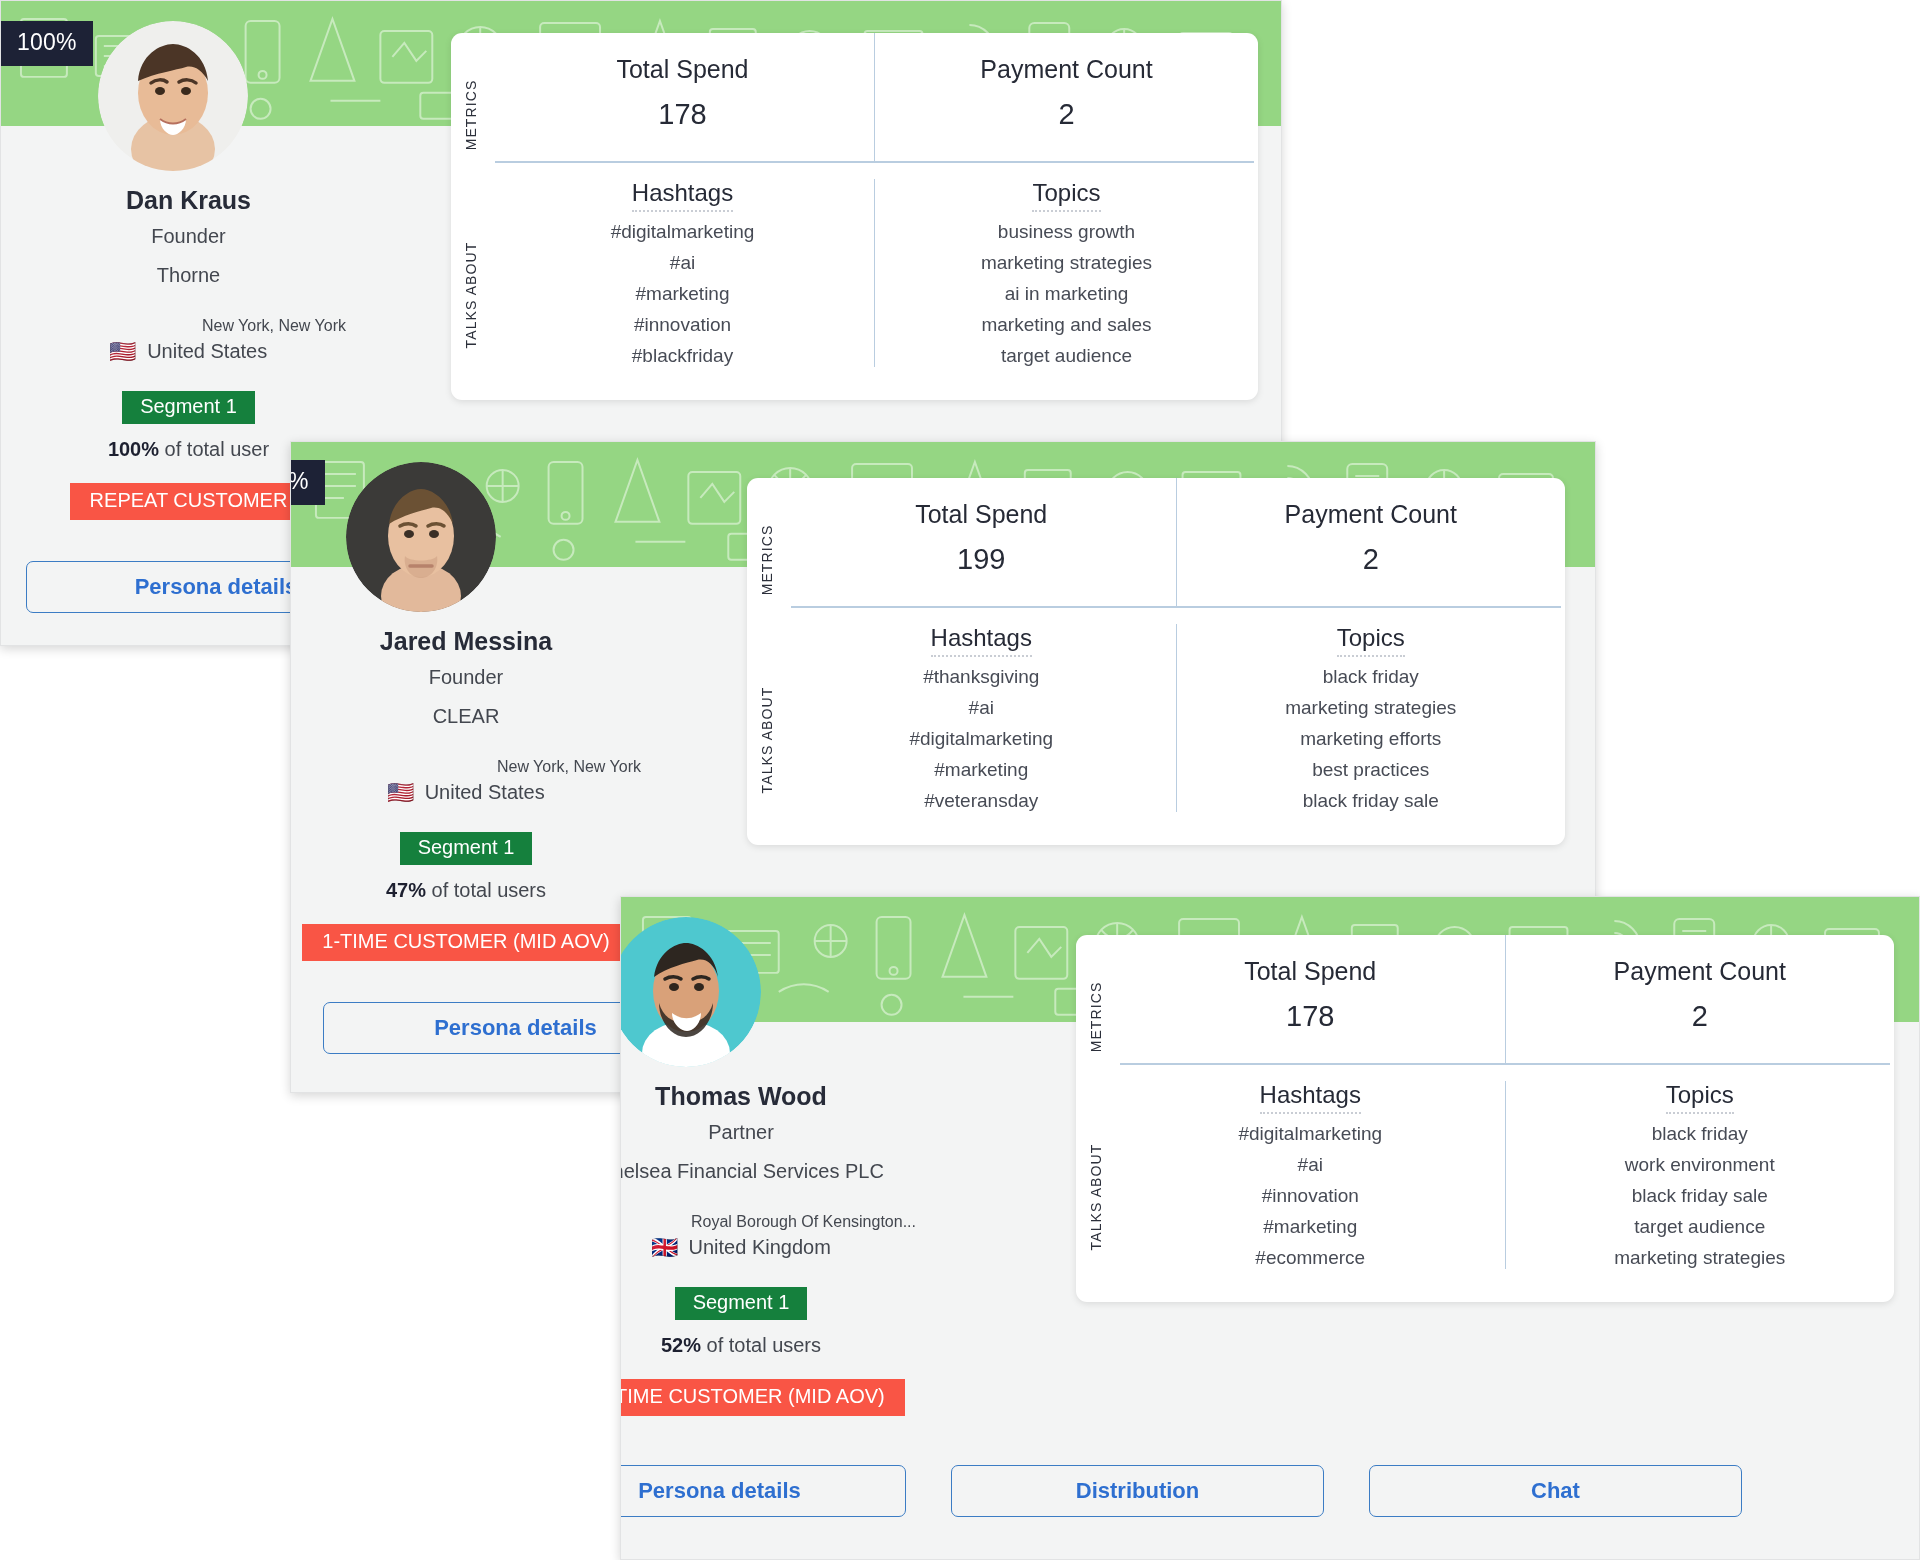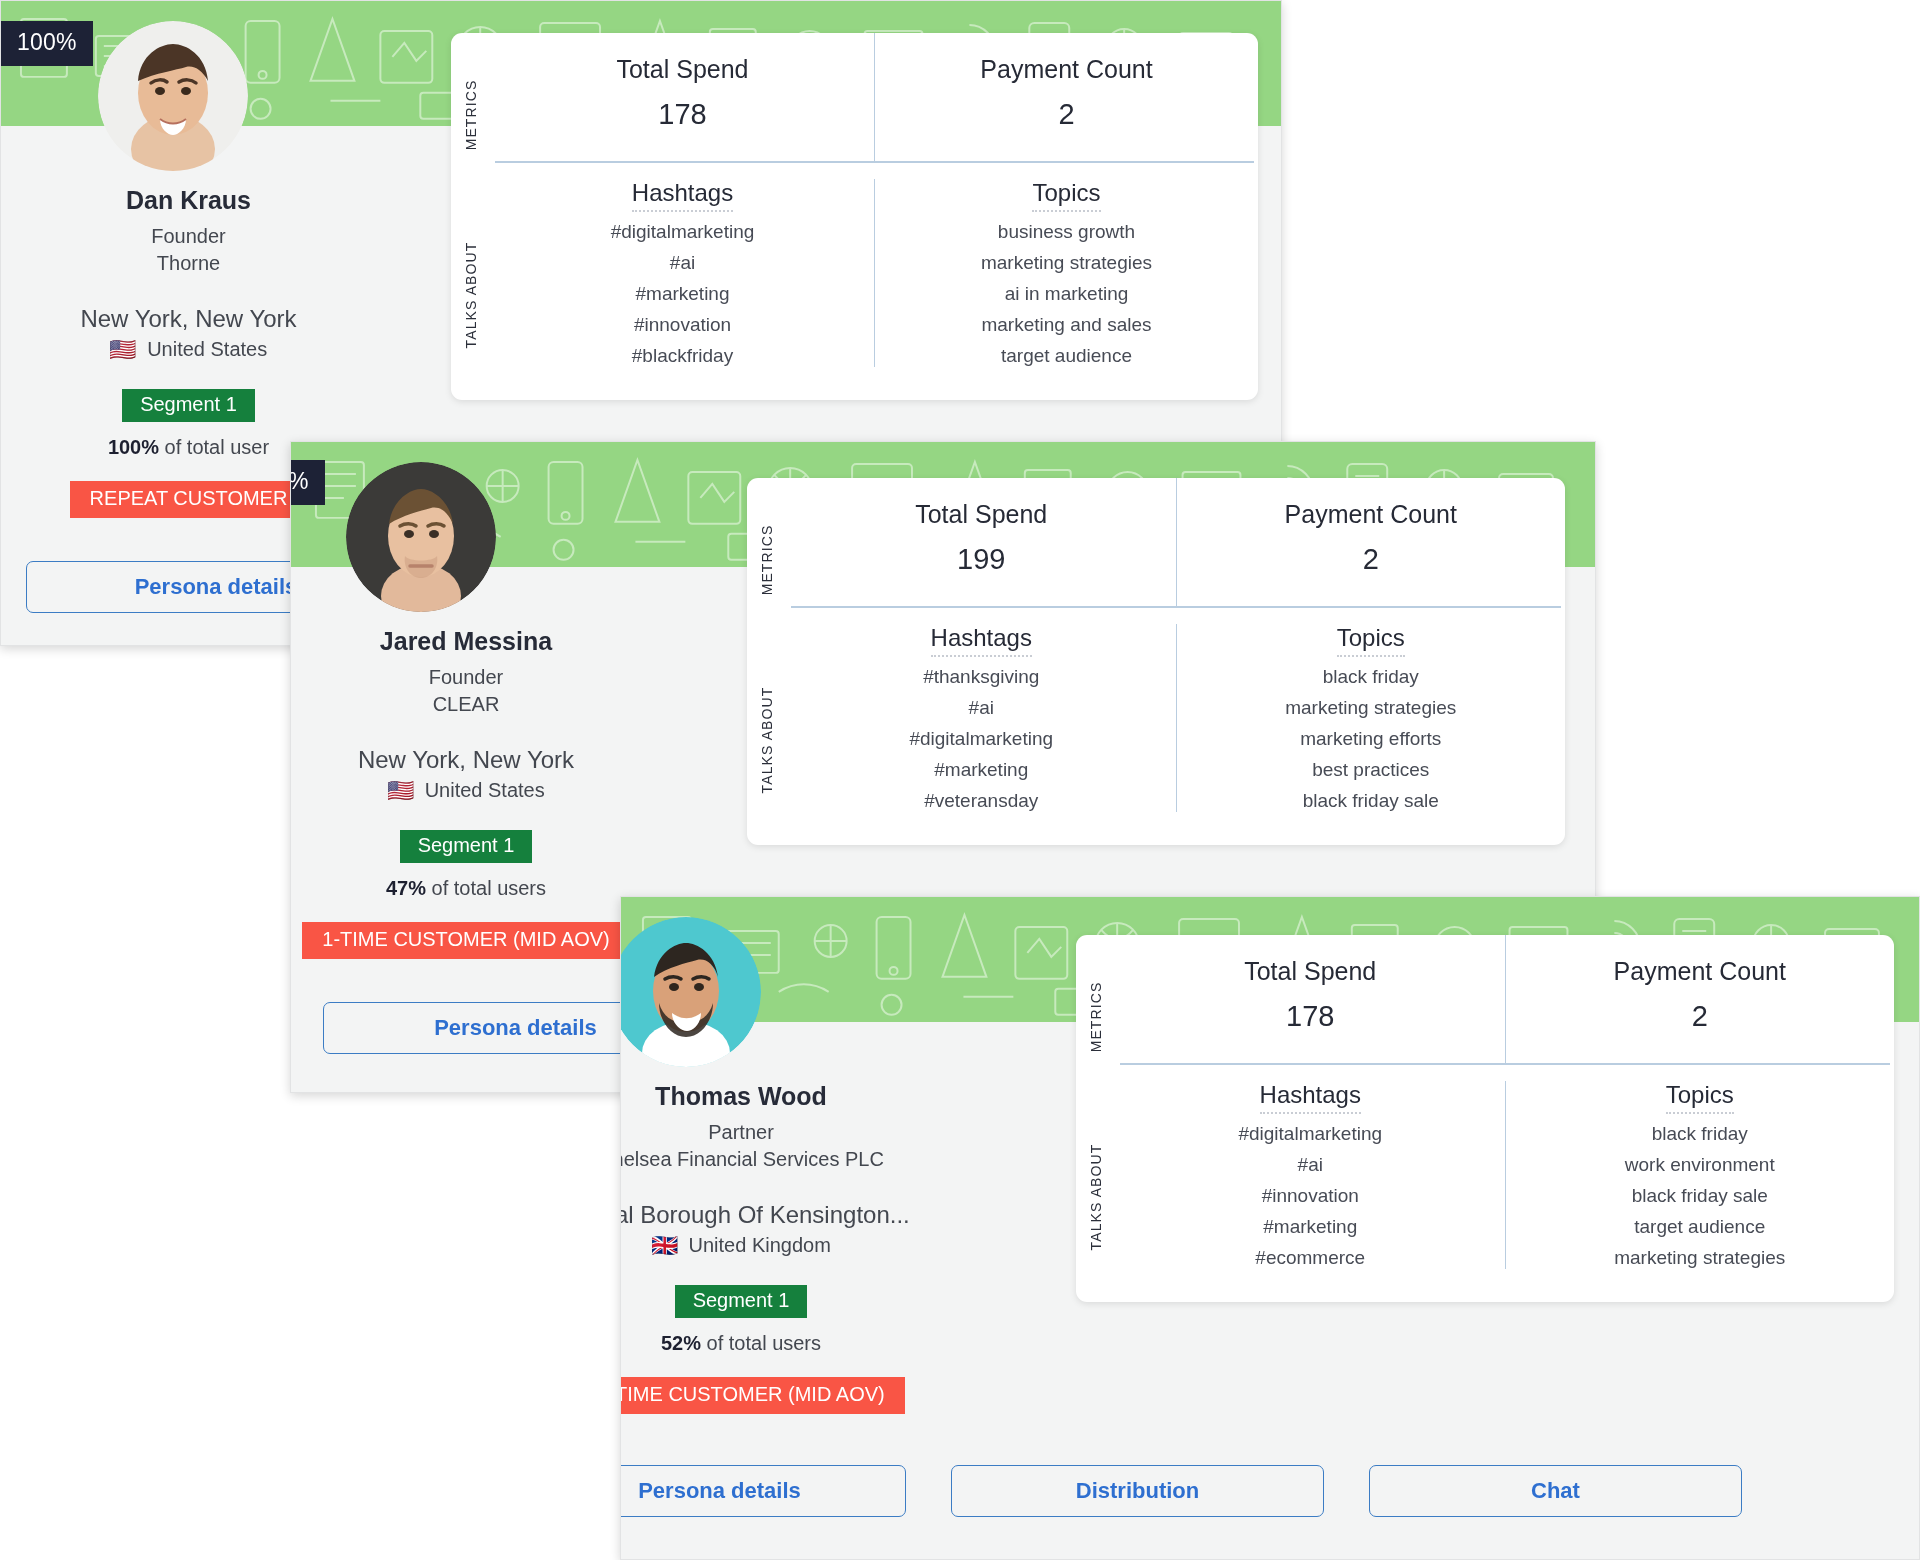--- a/index.html
+++ b/index.html
@@ -51,22 +51,22 @@
   .profile {
     position: absolute; top: 125px; left: 0;
     text-align: center;
     color: #2b2f3a;
   }
   .p-name {
     font-size: 25px; font-weight: bold; color: #272b38;
     margin-top: 60px;
   }
   .p-role   { font-size: 20px; color: #43474f; margin-top: 10px; }
-  .p-company{ font-size: 20px; color: #43474f; margin-top: 4px; }
-  .p-city   { font-size: 24px; color: #43474f; margin-top: 30px; }
+  .p-company{ font-size: 20px; color: #43474f; margin-top: 16px; }
+  .p-city   { font-size: 16px; color: #43474f; margin-top: 30px; text-align: right; }
   .p-country{ font-size: 20px; color: #43474f; margin-top: 5px;
               display:flex; align-items:center; justify-content:center; gap:10px;}
   .flag { font-size: 22px; line-height: 1; }
 
   .seg-badge {
     display: inline-block; margin-top: 28px;
     background: #15803d; color: #fff;
     font-size: 20px; padding: 4px 18px 6px 18px;
   }
   .p-share { font-size: 20px; color: #43474f; margin-top: 14px; }

